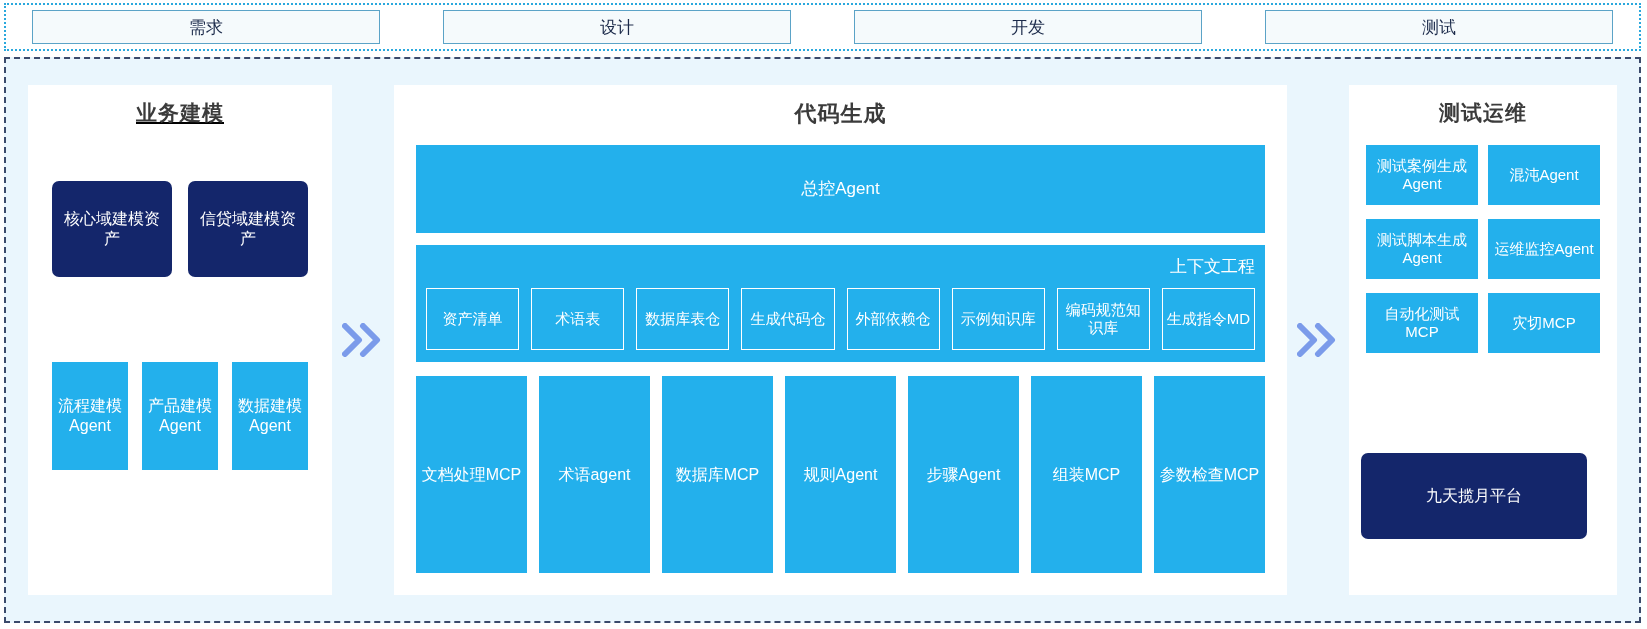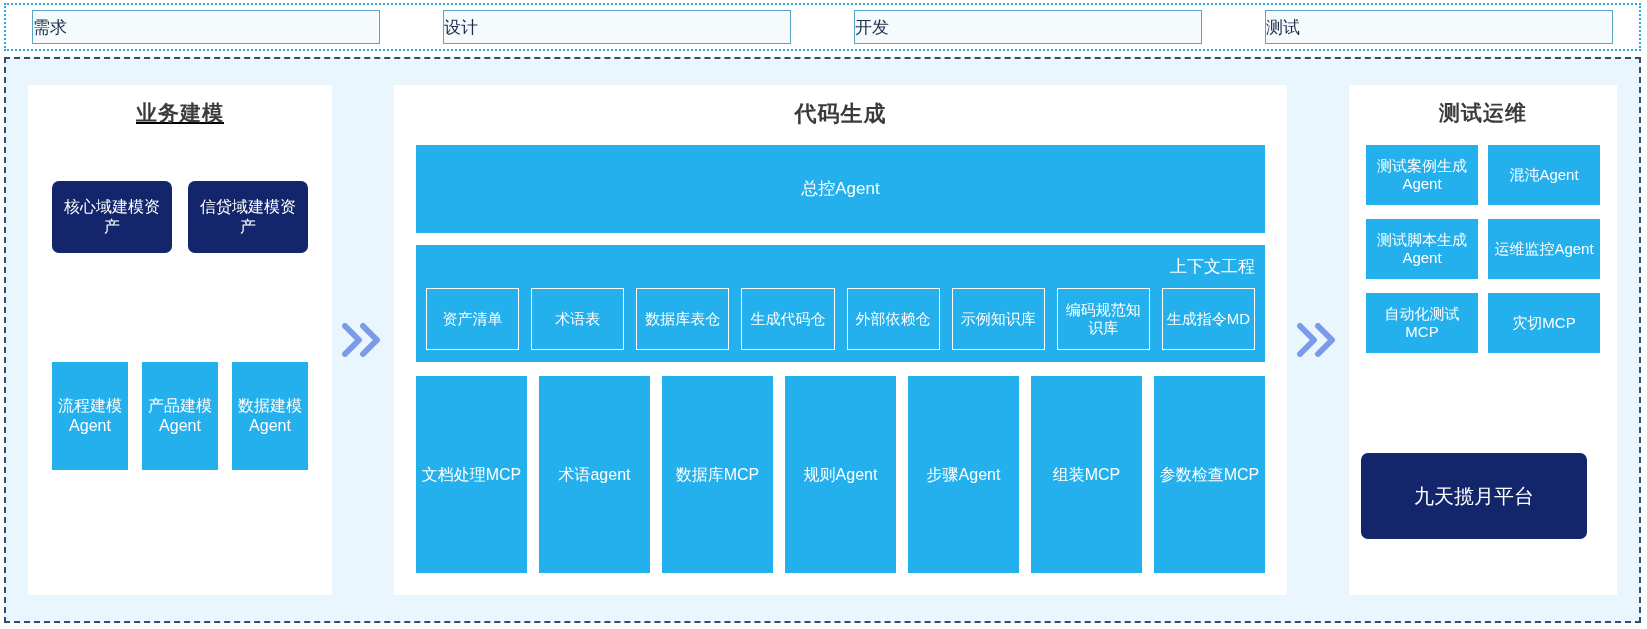--- a/index.html
+++ b/index.html
@@ -35,21 +35,21 @@
     background: #ffffff;
   }
   .phase-box {
     flex: 0 0 auto;
     width: 348px;
     height: 34px;
     border: 1px solid #5ba3c7;
     background: #f5fafc;
     display: flex;
     align-items: center;
-    justify-content: flex-start;
+    justify-content: center;
     font-size: 17px;
     color: #1b2a4a;
     box-sizing: border-box;
   }
 
   
   .stage {
     position: absolute;
     left: 4px;
     top: 57px;
@@ -124,21 +124,21 @@
     position: absolute;
     top: 96px;
     left: 22px;
     right: 22px;
     display: flex;
     gap: 16px;
     justify-content: center;
   }
   .left-assets .tile {
     width: 120px;
-    height: 72px;
+    height: 96px;
     font-size: 16px;
     padding: 0 6px;
   }
   .left-agents {
     position: absolute;
     top: 277px;
     left: 18px;
     right: 18px;
     display: flex;
     gap: 14px;
@@ -213,21 +213,21 @@
     grid-auto-rows: 60px;
     gap: 14px 10px;
   }
   .right-grid .tile { font-size: 15px; padding: 0 3px; }
   .platform {
     position: absolute;
     left: 12px;
     right: 30px;
     top: 368px;
     height: 86px;
-    font-size: 20px;
+    font-size: 16px;
   }
 </style>
 </head>
 <body>
 
 <div id="canvas">
 
   <div class="phase-bar">
     <div class="phase-box">
       <span>需求</span>

